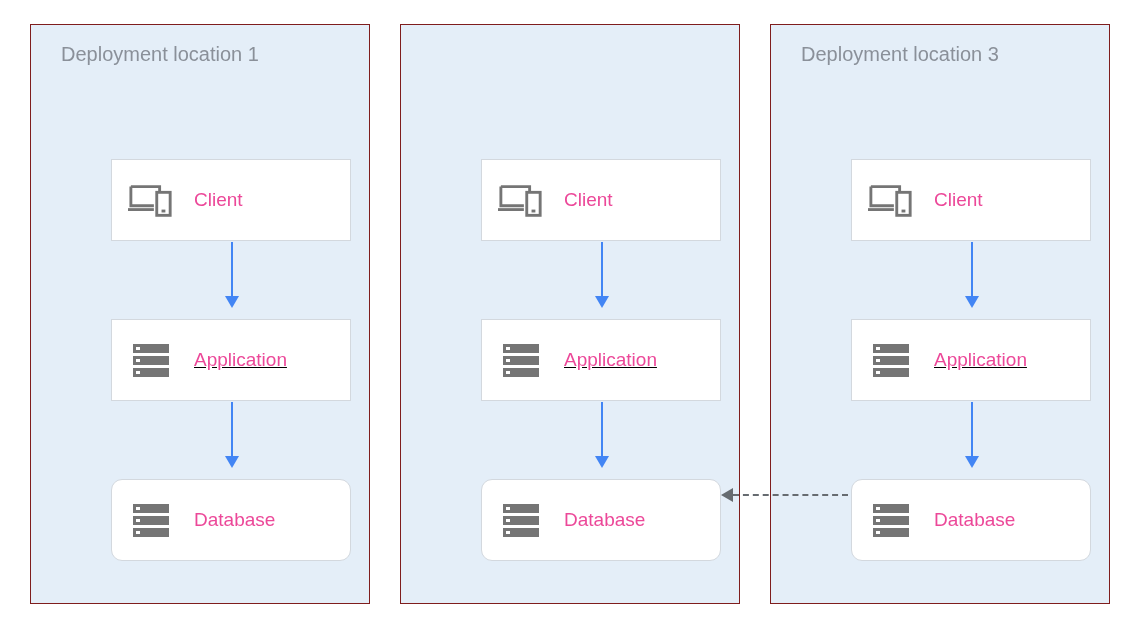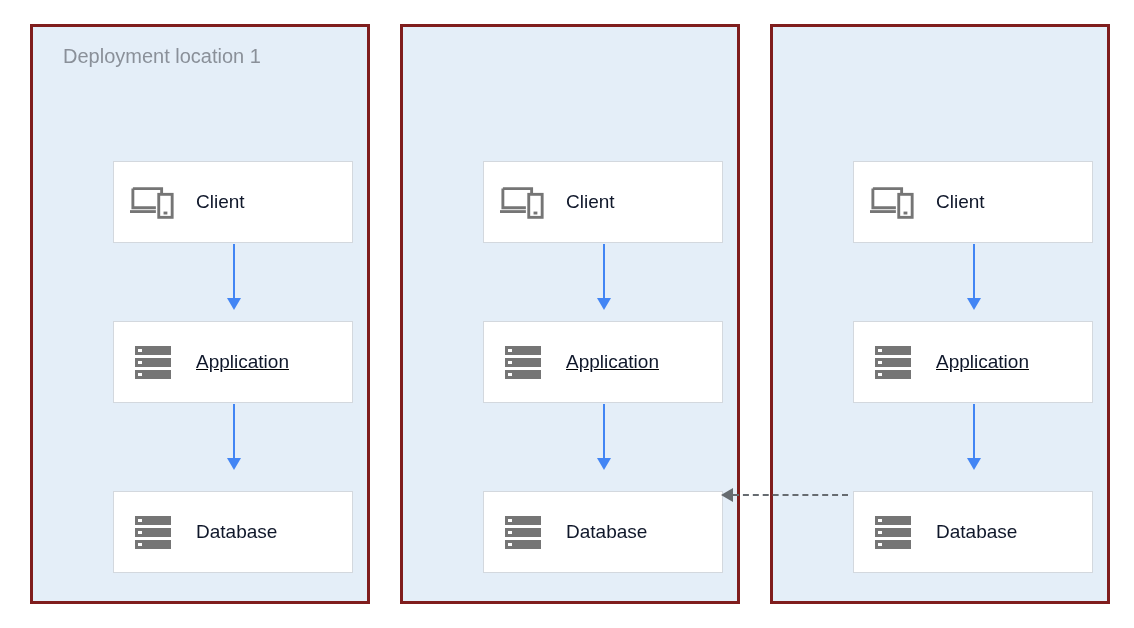--- a/index.html
+++ b/index.html
@@ -12,21 +12,21 @@
     position: relative;
     width: 1134px;
     height: 628px;
   }
   .location {
     position: absolute;
     top: 24px;
     height: 580px;
     width: 340px;
     background: #e4eef8;
-    border: 3px solid #7f1d1d;
+    border: 1px solid #7f1d1d;
     box-sizing: border-box;
     padding-top: 18px;
   }
   .location-title {
     font-size: 20px;
     color: #8a9099;
     padding-left: 30px;
     font-weight: 400;
   }
   .tier-box {
@@ -44,26 +44,26 @@
     width: 46px;
     height: 40px;
     margin-left: 16px;
     margin-right: 20px;
     display: flex;
     align-items: center;
     justify-content: center;
   }
   .tier-label {
     font-size: 19px;
-    color: #0f172a;
+    color: #ec4899;
     font-weight: 400;
   }
   .tier-client  { top: 134px; }
   .tier-app     { top: 294px; text-decoration: underline; }
-  .tier-db      { top: 464px; }
+  .tier-db      { top: 454px; border-radius: 11px; }
 
   
   .v-arrow {
     position: absolute;
     left: 200px;
     width: 2px;
     background: #4285f4;
   }
   .v-arrow.a1 { top: 217px; height: 64px; }
   .v-arrow.a2 { top: 377px; height: 64px; }
@@ -186,20 +186,21 @@
           <rect x="5" y="7" width="4" height="3" fill="#fff"></rect>
           <rect x="5" y="19" width="4" height="3" fill="#fff"></rect>
           <rect x="5" y="31" width="4" height="3" fill="#fff"></rect>
         </svg>
       </span>
       <span class="tier-label">Database</span>
     </div>
   </div>
 
   <div class="location" style="left:770px">
+    <div class="location-title">Deployment location 3</div>
     <div class="tier-box tier-client">
       <span class="tier-icon">
         <svg viewBox="0 0 48 40" width="46" height="40">
           <path fill="none" stroke="#757575" stroke-width="3" d="M3 6 h30 v6 M3 6 v20 h24"></path>
           <path fill="none" stroke="#757575" stroke-width="3" d="M0 30 h27"></path>
           <rect x="30" y="12" width="14" height="24" fill="none" stroke="#757575" stroke-width="3"></rect>
           <rect x="35" y="30" width="4" height="3" fill="#757575"></rect>
         </svg>
       </span>
       <span class="tier-label">Client</span>

